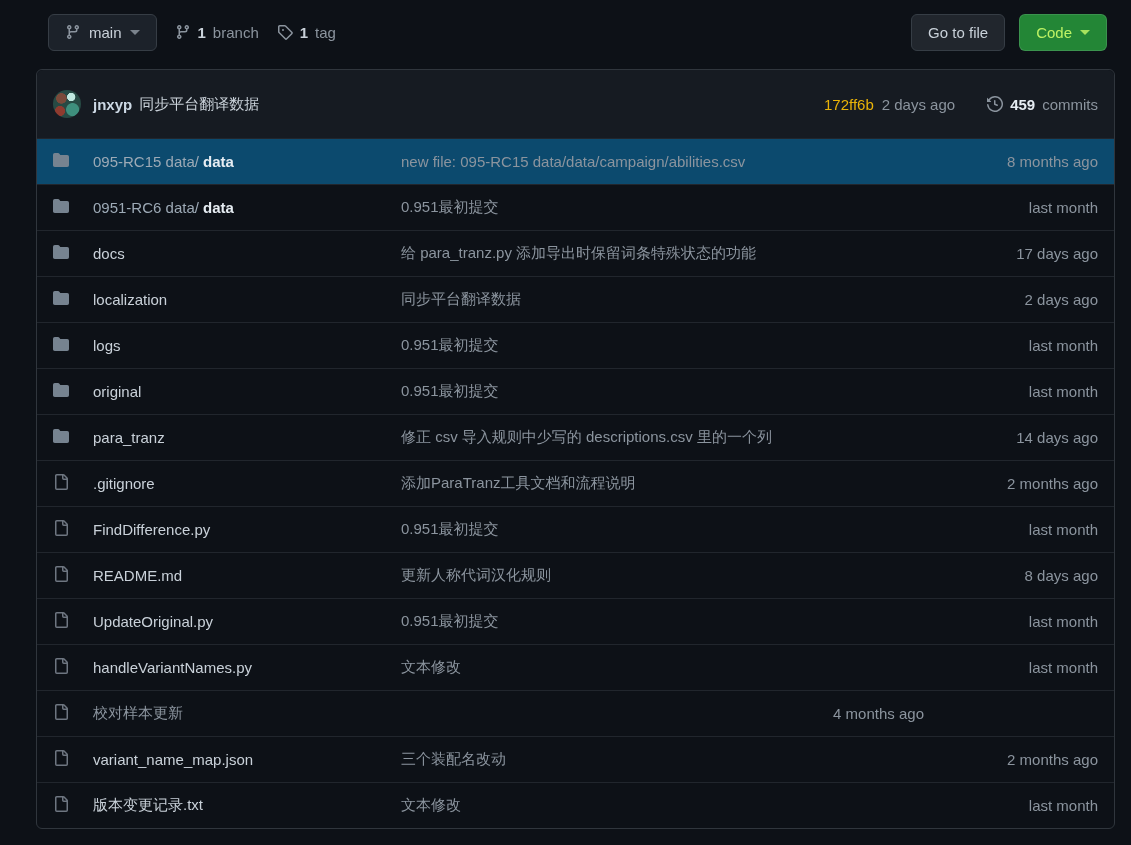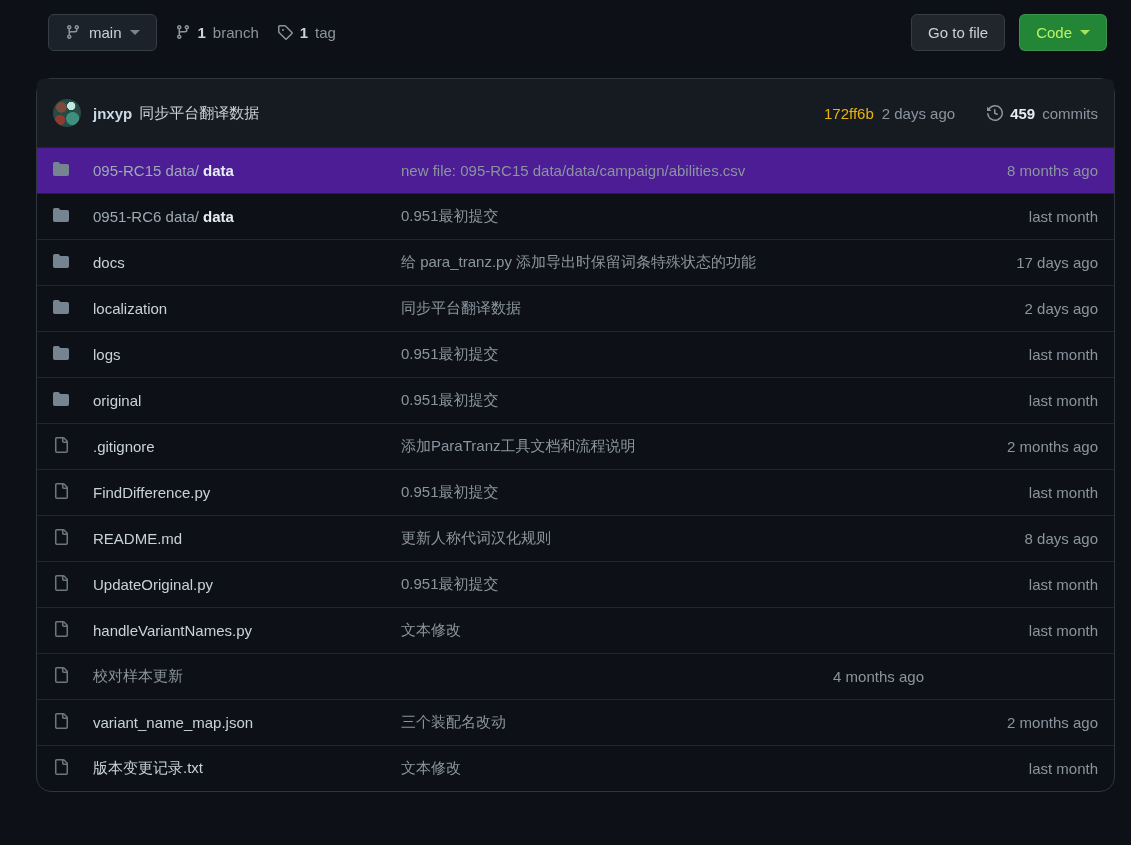--- a/index.html
+++ b/index.html
@@ -33,22 +33,22 @@
     border-top: 5px solid currentColor; opacity: 0.85;
   }
   .btn-branch .caret { color: #8b949e; }
 
   .count-link { display: inline-flex; align-items: center; gap: 7px; color: #8b949e; text-decoration: none; cursor: pointer; }
   .count-link .num { color: #c9d1d9; font-weight: 700; }
   .icon { flex: 0 0 auto; fill: #8b949e; }
 
   
   .file-table {
-    margin-top: 26px;
-    border: 1px solid #30363d; border-radius: 15px;
+    margin-top: 17px;
+    border: 1px solid #30363d; border-radius: 6px;
     background: #0d1117;
   }
   .commit-header {
     display: flex; align-items: center;
     height: 68px; padding: 0 16px;
     background: #161b22; border-radius: 6px 6px 0 0;
   }
   .avatar {
     width: 28px; height: 28px; border-radius: 50%; flex: 0 0 auto;
     background:
@@ -69,21 +69,21 @@
 
   .row {
     display: grid;
     grid-template-columns: 16px 284px 1fr 150px;
     column-gap: 24px;
     align-items: center;
     height: 46px; padding: 0 16px;
     border-top: 1px solid #21262d;
     cursor: pointer;
   }
-  .row.hovered { background: #4c1d95; }
+  .row.hovered { background: #0c4a6e; }
   .row:last-child { border-radius: 0 0 6px 6px; }
   .cell-name { white-space: nowrap; overflow: hidden; }
   .cell-name a { color: #c9d1d9; text-decoration: none; }
   .name-prefix { color: #9daab6; }
   .name-em { color: #e6edf3; font-weight: 600; }
   .cell-msg { color: #8b949e; white-space: nowrap; overflow: hidden; text-overflow: ellipsis; cursor: pointer; }
   .cell-time { color: #8b949e; text-align: right; white-space: nowrap; }
   .octicon-dir { fill: #768390; }
   .octicon-file { fill: #6e7681; }
 </style>
@@ -240,20 +240,36 @@
     <span class="cell-name">
       <a>
         
         <span class="">original</span>
       </a>
     </span>
     <a class="cell-msg">0.951最初提交</a>
     <span class="cell-time">last month</span>
   </div>
 
+  <div class="row">
+    <span class="cell-icon">
+      <svg class="octicon-dir" width="16" height="16" viewBox="0 0 16 16">
+              <path d="M1.75 1A1.75 1.75 0 0 0 0 2.75v10.5C0 14.216.784 15 1.75 15h12.5A1.75 1.75 0 0 0 16 13.25v-8.5A1.75 1.75 0 0 0 14.25 3H7.5a.25.25 0 0 1-.2-.1l-.9-1.2C6.07 1.26 5.55 1 5 1H1.75Z"></path>
+            </svg>
+      
+    </span>
+    <span class="cell-name">
+      <a>
+        
+        <span class="">para_tranz</span>
+      </a>
+    </span>
+    <a class="cell-msg">修正 csv 导入规则中少写的 descriptions.csv 里的一个列</a>
+    <span class="cell-time">14 days ago</span>
+  </div>
 
   <div class="row">
     <span class="cell-icon">
       
       <svg class="octicon-file" width="16" height="16" viewBox="0 0 16 16">
               <path d="M2 1.75C2 .784 2.784 0 3.75 0h6.586c.464 0 .909.184 1.237.513l2.914 2.914c.329.328.513.773.513 1.237v9.586A1.75 1.75 0 0 1 13.25 16h-9.5A1.75 1.75 0 0 1 2 14.25Zm1.75-.25a.25.25 0 0 0-.25.25v12.5c0 .138.112.25.25.25h9.5a.25.25 0 0 0 .25-.25V6h-2.75A1.75 1.75 0 0 1 9 4.25V1.5Zm6.75.062V4.25c0 .138.112.25.25.25h2.688l-.011-.013-2.914-2.914-.013-.011Z"></path>
             </svg>
     </span>
     <span class="cell-name">
       <a>

